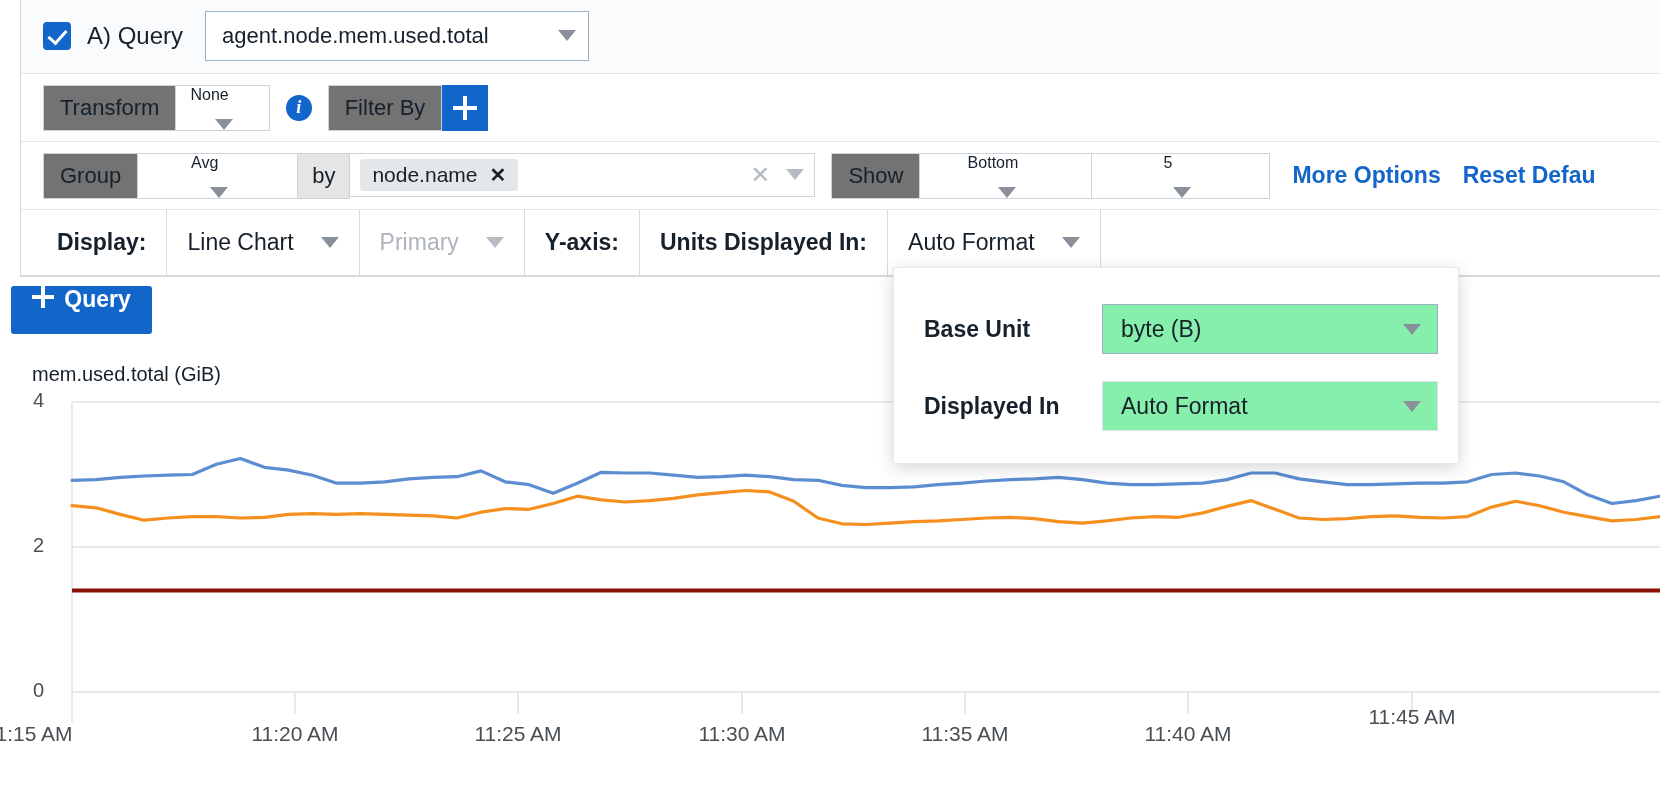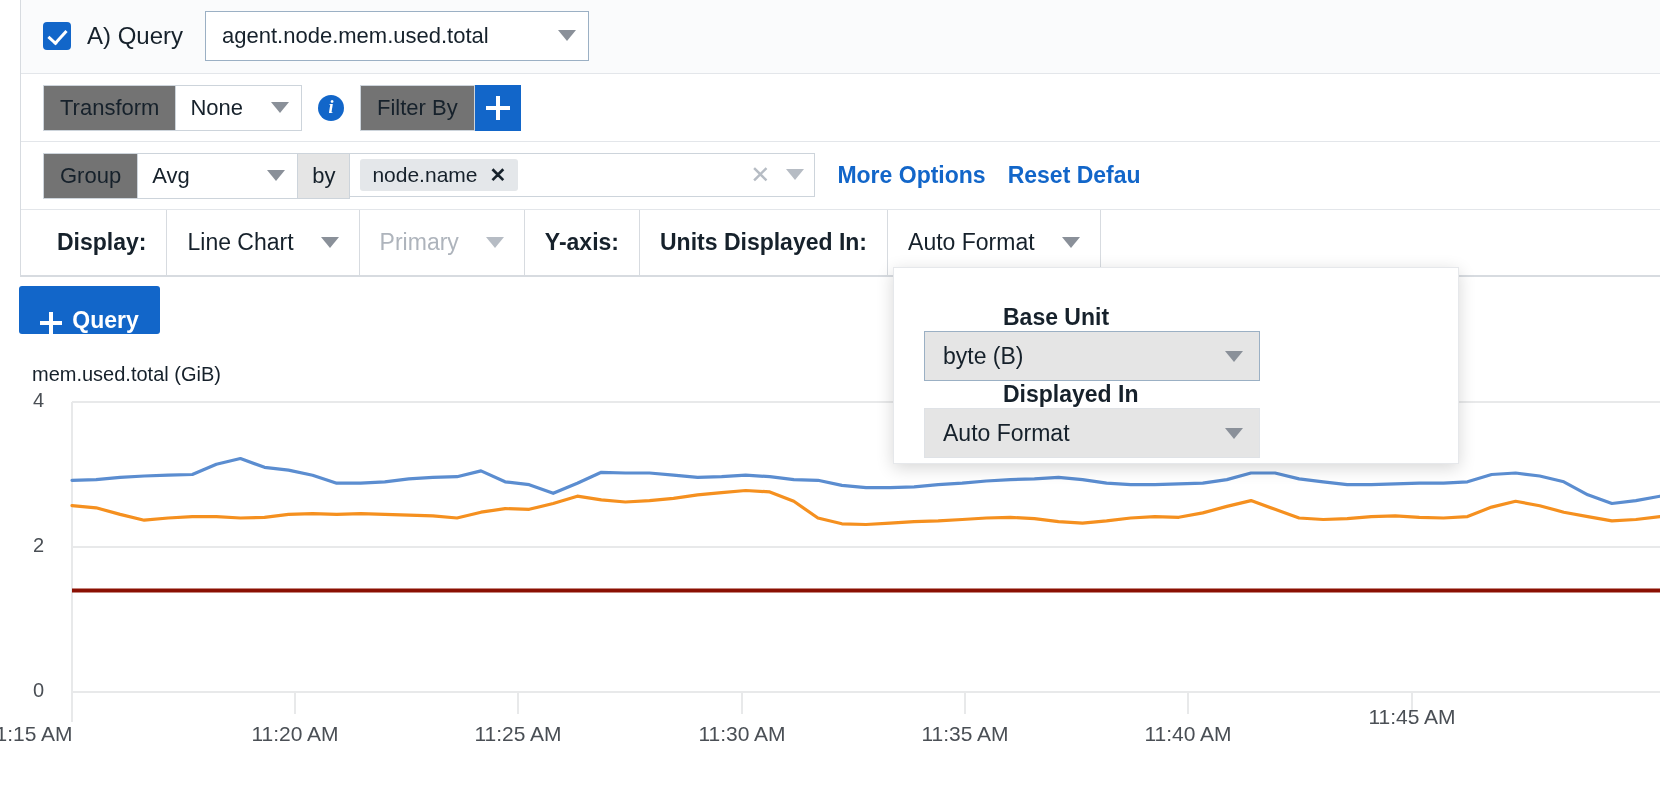--- a/index.html
+++ b/index.html
@@ -71,21 +71,21 @@
   .grp { display: flex; align-items: stretch; height: 44px; }
   .grp .btnlbl {
     display: flex; align-items: center; padding: 0 16px;
     background: #737373; border: 1px solid #cdd4db;
     font-size: 22px; color: #16212b; white-space: nowrap;
   }
   .grp .selbox {
     display: flex; align-items: center; justify-content: space-between;
     border: 1px solid #cdd4db; border-left: none;
     background: #fff; padding: 0 12px 0 14px;
-    font-size: 22px; color: #16212b; cursor: pointer; white-space: nowrap;
+    font-size: 16px; color: #16212b; cursor: pointer; white-space: nowrap; flex-direction: column;
   }
   .grp .selbox .cap { margin-right: 28px; }
   .grp .plain {
     display: flex; align-items: center; padding: 0 14px;
     border: 1px solid #cdd4db; border-left: none; background: #e5e5e5;
     font-size: 22px; color: #16212b; white-space: nowrap;
   }
 
   .info-ic {
     width: 26px; height: 26px; border-radius: 50%;
@@ -134,23 +134,23 @@
     font-size: 23px; color: #16212b; white-space: nowrap;
   }
   .dcell.bold { font-weight: bold; }
   .dcell.sel-cell { cursor: pointer; gap: 27px; }
   .dcell.muted { color: #aeb4bc; }
   .dcell.first { padding-left: 36px; border-right: 1px solid #d7dbe0; }
   .dcell.last { border-right: none; flex: 1; }
 
   
   .addquery {
-    position: absolute; left: 19px; top: 286px;
+    position: absolute; left: 11px; top: 286px;
     width: 141px; height: 48px; background: #1266c9;
-    border-radius: 3px; display: flex; align-items: flex-end;
+    border-radius: 3px; display: flex; align-items: flex-start;
     justify-content: center; gap: 10px; cursor: pointer;
   }
   .addquery .ph { position: relative; width: 22px; height: 22px; }
   .addquery .ph::before, .addquery .ph::after { content: ""; position: absolute; background: #fff; }
   .addquery .ph::before { left: 9px; top: 0; width: 4px; height: 22px; }
   .addquery .ph::after { top: 9px; left: 0; height: 4px; width: 22px; }
   .addquery .lbl { color: #fff; font-size: 23px; font-weight: bold; }
 
   
   .chart-title {
@@ -169,29 +169,29 @@
 
   
   .popover {
     position: absolute; left: 893px; top: 267px;
     width: 566px; height: 197px;
     background: #fff;
     border: 1px solid #e6e8eb;
     box-shadow: 0 4px 16px rgba(0,0,0,0.16);
     z-index: 20;
   }
-  .porow { display: flex; align-items: center; position: absolute; flex-direction: column; }
+  .porow { display: flex; align-items: center; position: absolute; }
   .porow .plabel {
     font-size: 23px; font-weight: bold; color: #16212b;
     width: 178px; text-align: left;
   }
   .posel {
     display: flex; align-items: center; justify-content: space-between;
     height: 50px; width: 336px; padding: 0 16px 0 18px;
-    font-size: 23px; color: #16212b; cursor: pointer; background: #e5e5e5;
+    font-size: 23px; color: #16212b; cursor: pointer; background: #86efac;
   }
   .posel.strong { border: 1px solid #9bb0c4; }
   .posel.weak { border: 1px solid #dfe2e6; }
 </style>
 </head>
 <body>
 
 <div id="root">
 
   <div class="qpanel">
@@ -235,20 +235,31 @@
             <span>node.name</span>
             <span class="x">✕</span>
           </span>
           <span class="tokright">
             <span class="clear-x">✕</span>
             <span class="caret light"></span>
           </span>
         </div>
       </div>
 
+      <div class="grp" style="height:46px;margin-left:16px;">
+        <div class="btnlbl">Show</div>
+        <div class="selbox" style="width:172px;">
+          <span class="cap">Bottom</span>
+          <span class="caret"></span>
+        </div>
+        <div class="selbox" style="width:178px;">
+          <span class="cap">5</span>
+          <span class="caret"></span>
+        </div>
+      </div>
 
       <div class="linkbtn">More Options</div>
       <div class="linkbtn">Reset Defau</div>
     </div>
 
     <div class="qrow qrow-4">
       <div class="dcell bold first">Display:</div>
       <div class="dcell sel-cell">
         <span>Line Chart</span>
         <span class="caret"></span>

